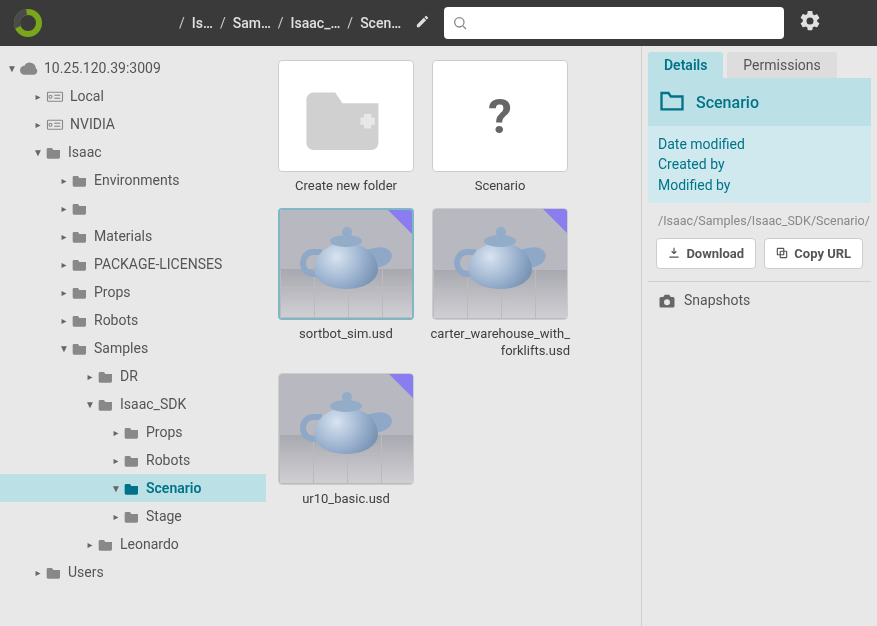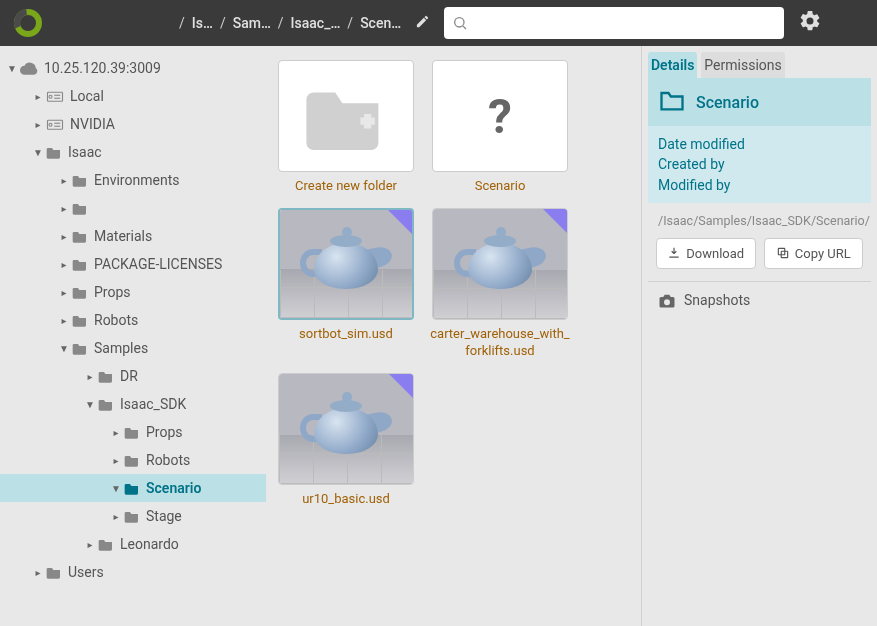--- a/index.html
+++ b/index.html
@@ -37,33 +37,33 @@
   repeating-linear-gradient(0deg,#bbb 0 1px,transparent 1px 30px);}
 .thumb-corner{position:absolute;top:0;right:0;width:0;height:0;border-left:24px solid transparent;border-top:24px solid #8a7df0;}
 .teapot { position: relative; width: 92px; height: 78px; z-index:1;}
 .teapot-body{position:absolute;left:14px;top:18px;width:64px;height:46px;background:radial-gradient(circle at 35% 30%,#d8e4f0,#8fa8c8 60%,#6580a0);border-radius:50%/60% 60% 44% 44%;}
 .teapot-lid{position:absolute;left:30px;top:10px;width:32px;height:12px;background:#93acc8;border-radius:50%;}
 .teapot-knob{position:absolute;left:42px;top:2px;width:10px;height:10px;background:#93acc8;border-radius:50%;}
 .teapot-spout{position:absolute;left:68px;top:22px;width:24px;height:20px;background:#8fa8c8;border-radius:0 60% 60% 0/0 50% 50% 0;transform:rotate(-12deg);}
 .teapot-handle{position:absolute;left:0px;top:24px;width:22px;height:28px;border:6px solid #8fa8c8;border-right:none;border-radius:60% 0 0 60%/50% 0 0 50%;}
 .newfolder-ico{color:#ccc;}
 .qmark{font-size:48px;color:#666;font-weight:700;}
-.card-label { font-size: 13px; color: #a16207; text-align: center; margin-top: 6px; line-height: 1.25; word-break: break-word; }
+.card-label { font-size: 13px; color: #404040; text-align: right; margin-top: 6px; line-height: 1.25; word-break: break-word; }
 
 .detailpane { width: 236px; background: #e8e8e8; border-left: 1px solid #d0d0d0; display: flex; flex-direction: column; padding: 6px; gap: 0; }
 .tabs { display: flex; gap: 4px; }
-.tab { padding: 5px 3px; font-size: 14px; color: #555; background: #ddd; border-radius: 3px 3px 0 0; cursor: pointer; }
+.tab { padding: 5px 16px; font-size: 14px; color: #555; background: #ddd; border-radius: 3px 3px 0 0; cursor: pointer; }
 .tab.active { background: #bbe0e6; color: #007388; font-weight: 600; }
 .detail-header { background: #bbe0e6; padding: 10px; display: flex; align-items: center; gap: 10px; }
 .detail-header-icon { color: #007388; }
 .detail-title { color: #007388; font-size: 16px; font-weight: 500; }
 .detail-meta { background: #cfe9ee; padding: 8px 10px; color: #007388; font-size: 14px; line-height: 1.45; }
 .detail-path { padding: 10px; color: #888; font-size: 12.5px; }
 .detail-buttons { display: flex; gap: 8px; padding: 0 8px 12px; }
-.dbtn { flex: 1; background: #fff; border: 1px solid #ccc; border-radius: 4px; padding: 7px 6px; font-size: 13px; color: #555; display: flex; align-items: center; justify-content: center; gap: 5px; cursor: pointer; }
+.dbtn { flex: 1; background: #fff; border: 1px solid #ccc; border-radius: 4px; padding: 7px 6px; font-size: 13px; color: #555; display: flex; align-items: center; justify-content: center; gap: 5px; cursor: pointer; font-weight: bold; }
 .snapshots { border-top: 1px solid #d0d0d0; padding: 10px; display: flex; align-items: center; gap: 8px; color: #555; font-size: 14px; }
 </style>
 </head>
 <body>
 
 <div class="topbar">
   <span class="logo">
     <svg viewBox="0 0 28 28">
         <circle cx="14" cy="14" r="11" fill="none" stroke="#7aa61b" stroke-width="6"></circle>
         <circle cx="14" cy="14" r="11" fill="none" stroke="#4a4a4a" stroke-width="6" stroke-dasharray="20 60" stroke-dashoffset="-30"></circle>

